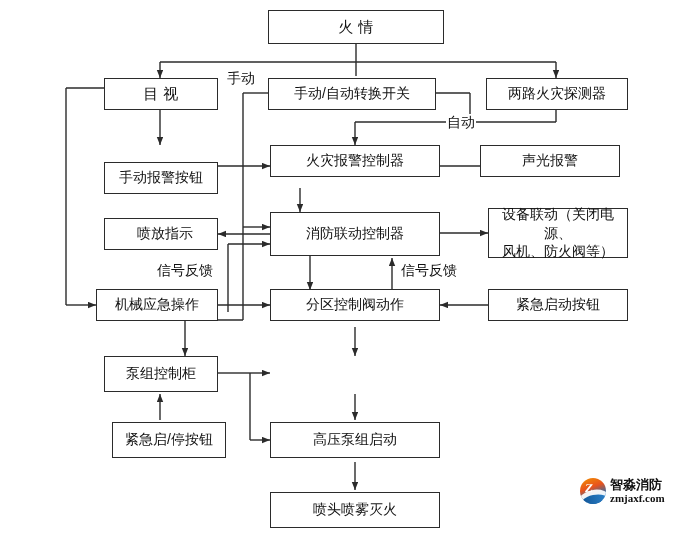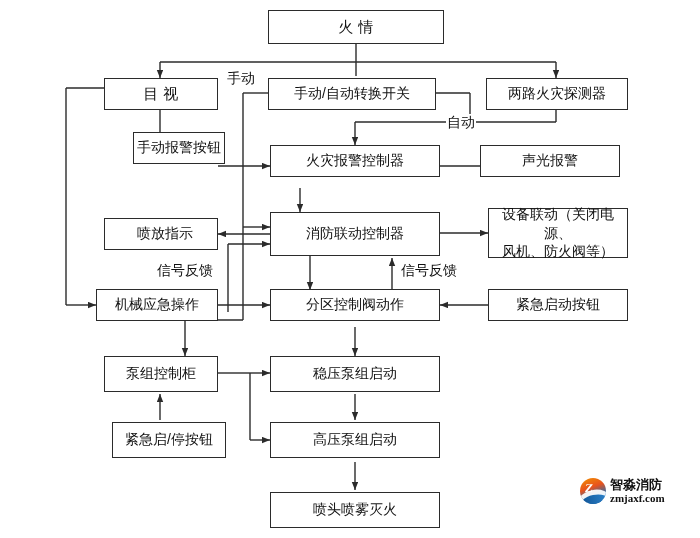--- a/index.html
+++ b/index.html
@@ -150,42 +150,41 @@
   </svg>
 
   <div class="node" style="left:268px;top:10px;width:176px;height:34px;">火  情</div>
 
   <div class="node" style="left:104px;top:78px;width:114px;height:32px;">目  视</div>
 
   <div class="node small" style="left:268px;top:78px;width:168px;height:32px;">手动/自动转换开关</div>
 
   <div class="node small" style="left:486px;top:78px;width:142px;height:32px;">两路火灾探测器</div>
 
-  <div class="node small" style="left:104px;top:132px;width:92px;height:32px;margin-left:29px;">手动报警按钮</div>
+  <div class="node small" style="left:104px;top:162px;width:114px;height:32px;">手动报警按钮</div>
 
   <div class="node small" style="left:270px;top:145px;width:170px;height:32px;">火灾报警控制器</div>
 
   <div class="node small" style="left:480px;top:145px;width:140px;height:32px;">声光报警</div>
 
   <div class="node small" style="left:104px;top:218px;width:114px;height:32px;padding-left:8px;">喷放指示</div>
 
   <div class="node small" style="left:270px;top:212px;width:170px;height:44px;">消防联动控制器</div>
 
   <div class="node two-line" style="left:488px;top:208px;width:140px;height:50px;">设备联动（关闭电源、
 风机、防火阀等）</div>
 
   <div class="node small" style="left:96px;top:289px;width:122px;height:32px;">机械应急操作</div>
 
   <div class="node small" style="left:270px;top:289px;width:170px;height:32px;">分区控制阀动作</div>
 
   <div class="node small" style="left:488px;top:289px;width:140px;height:32px;">紧急启动按钮</div>
 
   <div class="node small" style="left:104px;top:356px;width:114px;height:36px;">泵组控制柜</div>
 
-  <div class="node small" style="left:270px;top:356px;width:170px;height:36px;">稳压泵组启动</div>
 
   <div class="node small" style="left:112px;top:422px;width:114px;height:36px;">紧急启/停按钮</div>
 
   <div class="node small" style="left:270px;top:422px;width:170px;height:36px;">高压泵组启动</div>
 
   <div class="node small" style="left:270px;top:492px;width:170px;height:36px;">喷头喷雾灭火</div>
 
   <div class="edge-label" style="left:226px;top:70px;">手动</div>
 
   <div class="edge-label" style="left:446px;top:70px;margin-top:44px;">自动</div>

